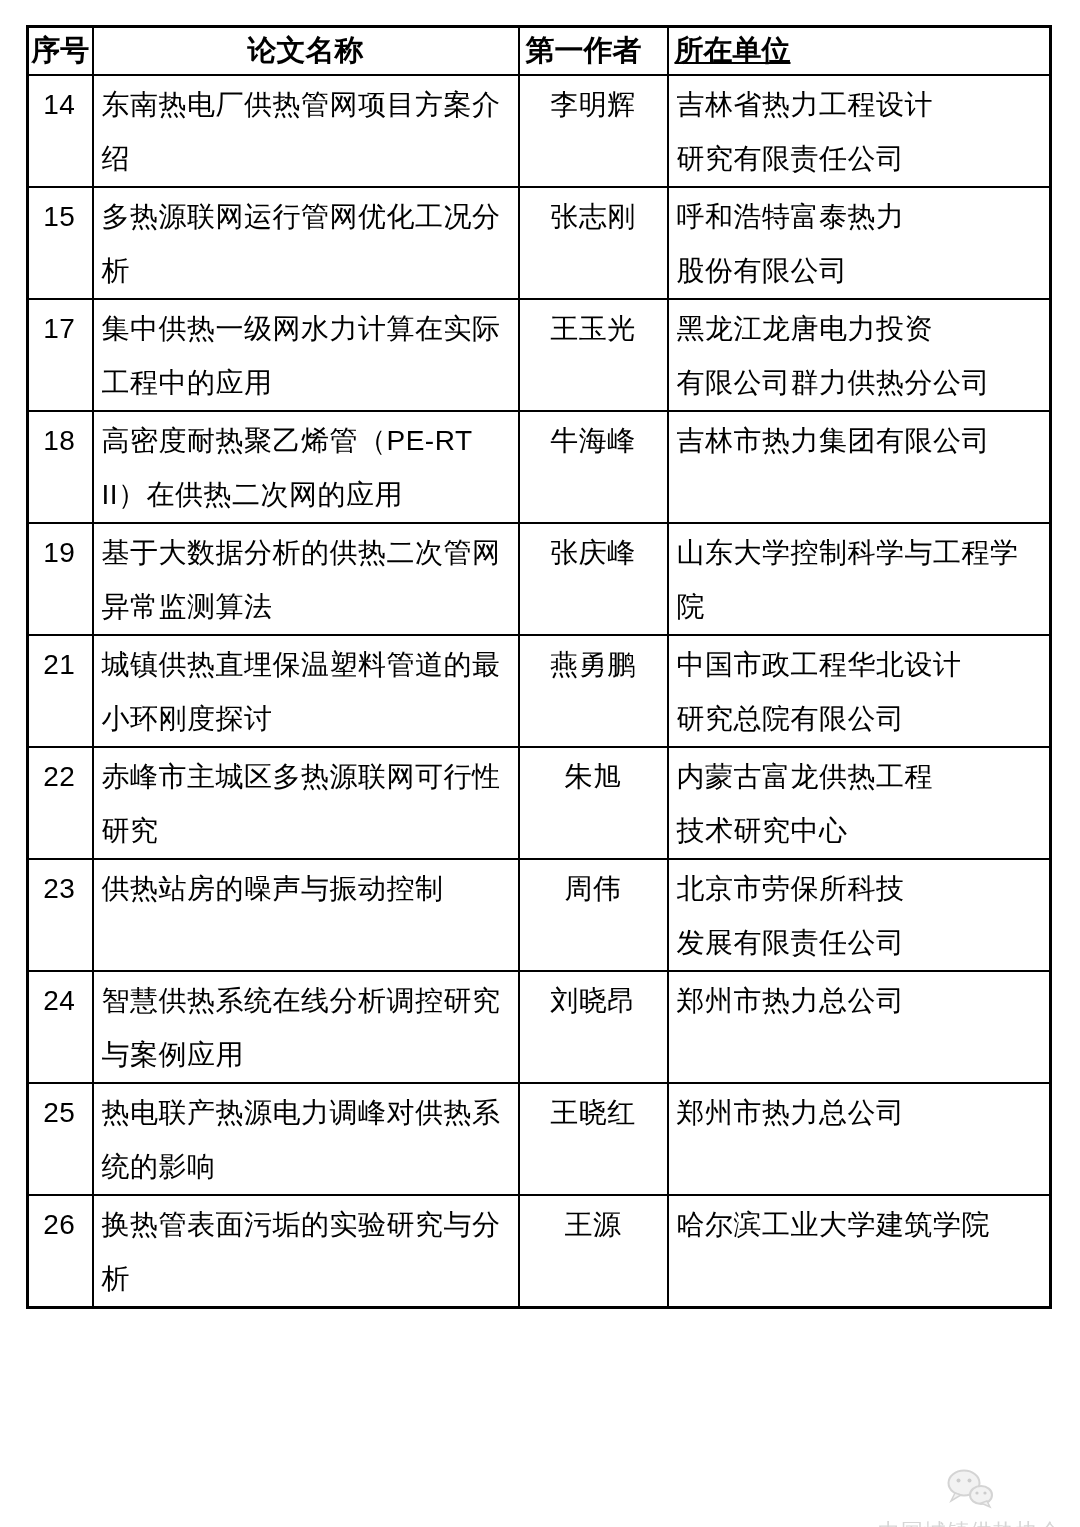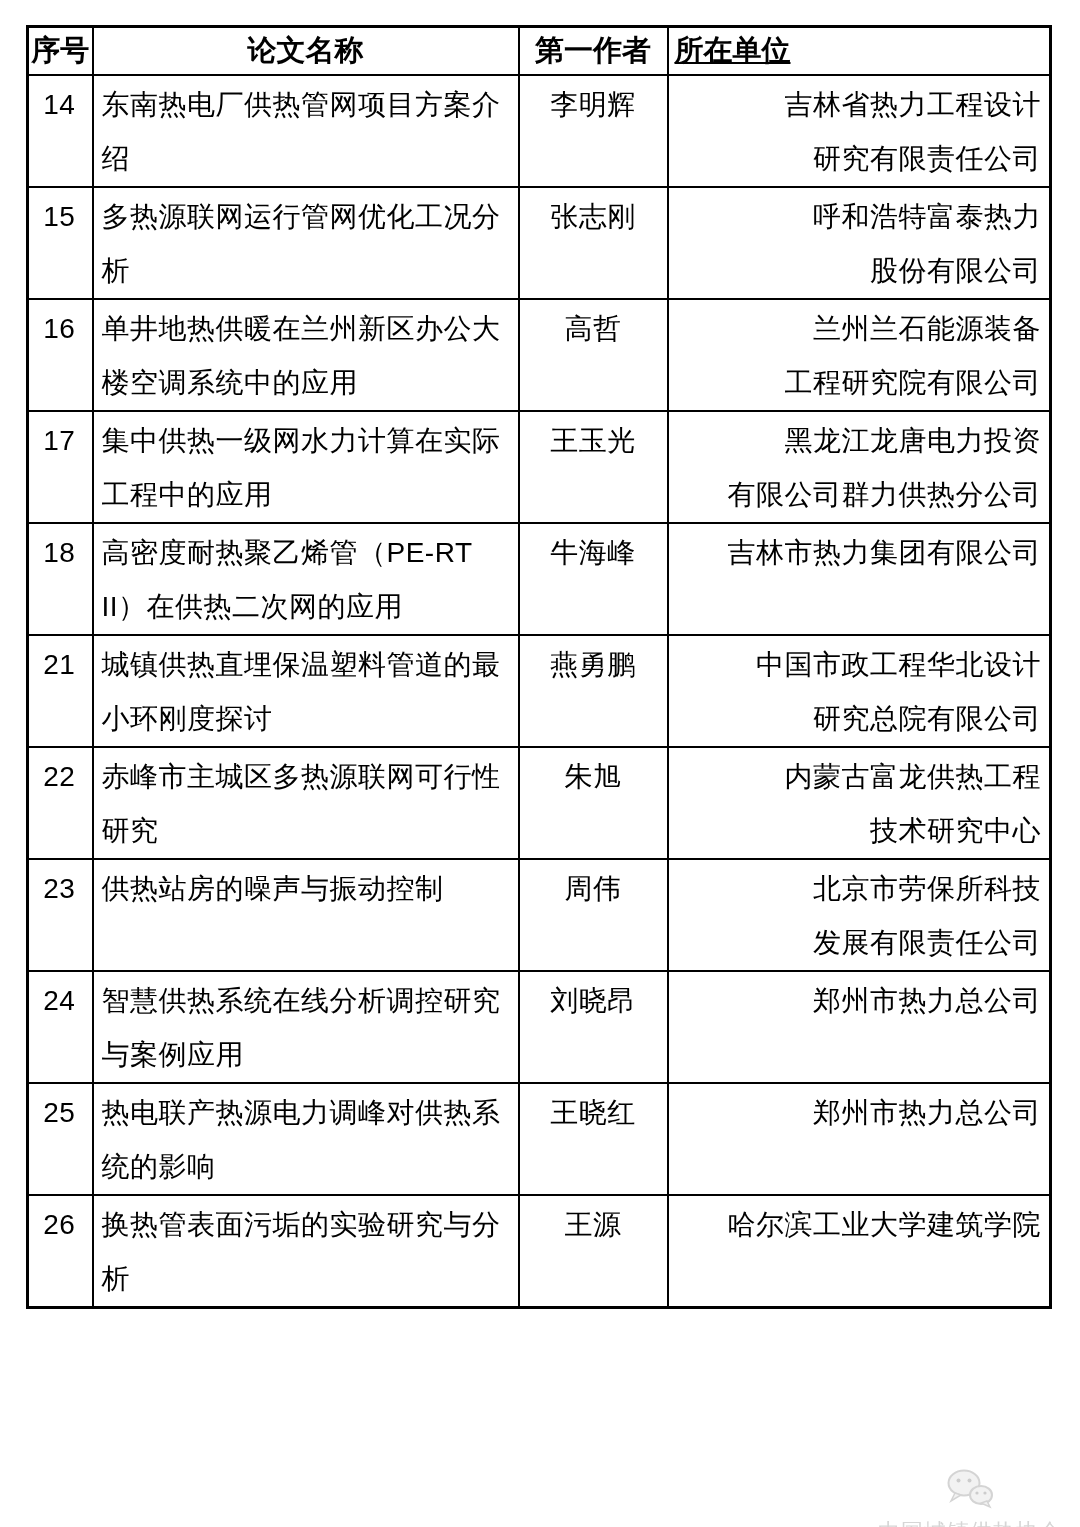--- a/index.html
+++ b/index.html
@@ -30,34 +30,34 @@
   .papers-table tbody tr { height: 107px; }
 
   .papers-table th {
     font-size: 29px;
     font-weight: 700;
     vertical-align: middle;
     padding: 0 6px;
   }
   th.col-no    { text-align: center; padding: 0 2px; }
   th.col-title { text-align: center; }
-  th.col-author{ text-align: center; border-radius: 16px; }
+  th.col-author{ text-align: left; border-radius: 16px; }
   th.col-org   { text-align: left; text-decoration: underline; }
 
   .papers-table td {
     font-size: 28px;
     line-height: 54px;
     vertical-align: top;
     padding: 2px 8px 0 8px;
     letter-spacing: 0.5px;
   }
   td.cell-no     { text-align: center; padding-left: 2px; padding-right: 4px; }
   td.cell-title  { text-align: left; }
   td.cell-author { text-align: center; }
-  td.cell-org    { text-align: right; }
+  td.cell-org    { text-align: left; }
 
   .watermark {
     position: absolute;
     top: 1468px;
     right: 18px;
     height: 48px;
     display: flex;
     align-items: center;
     gap: 7px;
     color: #d6d6d6;
@@ -99,41 +99,41 @@
     </tr>
     <tr>
       <td class="cell-no">15</td>
       <td class="cell-title">多热源联网运行管网优化工况分
 析</td>
       <td class="cell-author">张志刚</td>
       <td class="cell-org">呼和浩特富泰热力
 股份有限公司</td>
     </tr>
     <tr>
-      <td class="cell-no">16</td>
-      <td class="cell-title">单井地热供暖在兰州新区办公大
-楼空调系统中的应用</td>
-      <td class="cell-author">高哲</td>
-      <td class="cell-org">兰州兰石能源装备
-工程研究院有限公司</td>
-    </tr>
-    <tr>
       <td class="cell-no">17</td>
       <td class="cell-title">集中供热一级网水力计算在实际
 工程中的应用</td>
       <td class="cell-author">王玉光</td>
       <td class="cell-org">黑龙江龙唐电力投资
 有限公司群力供热分公司</td>
     </tr>
     <tr>
       <td class="cell-no">18</td>
       <td class="cell-title">高密度耐热聚乙烯管（PE-RT
 II）在供热二次网的应用</td>
       <td class="cell-author">牛海峰</td>
       <td class="cell-org">吉林市热力集团有限公司</td>
+    </tr>
+    <tr>
+      <td class="cell-no">19</td>
+      <td class="cell-title">基于大数据分析的供热二次管网
+异常监测算法</td>
+      <td class="cell-author">张庆峰</td>
+      <td class="cell-org">山东大学控制科学与工程学
+院</td>
     </tr>
     <tr>
       <td class="cell-no">21</td>
       <td class="cell-title">城镇供热直埋保温塑料管道的最
 小环刚度探讨</td>
       <td class="cell-author">燕勇鹏</td>
       <td class="cell-org">中国市政工程华北设计
 研究总院有限公司</td>
     </tr>
     <tr>

